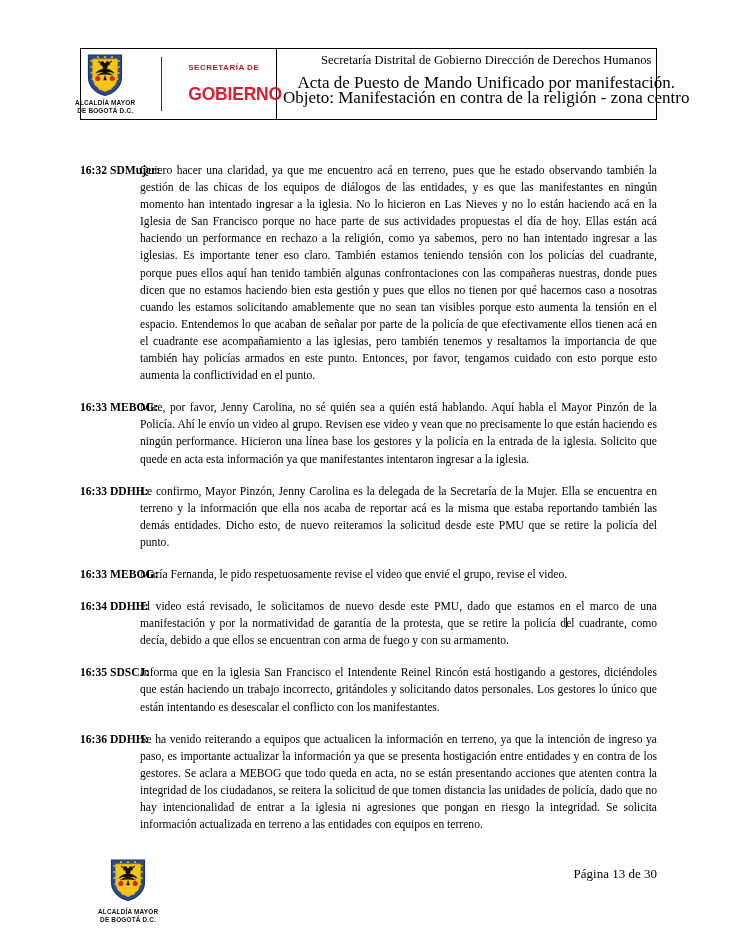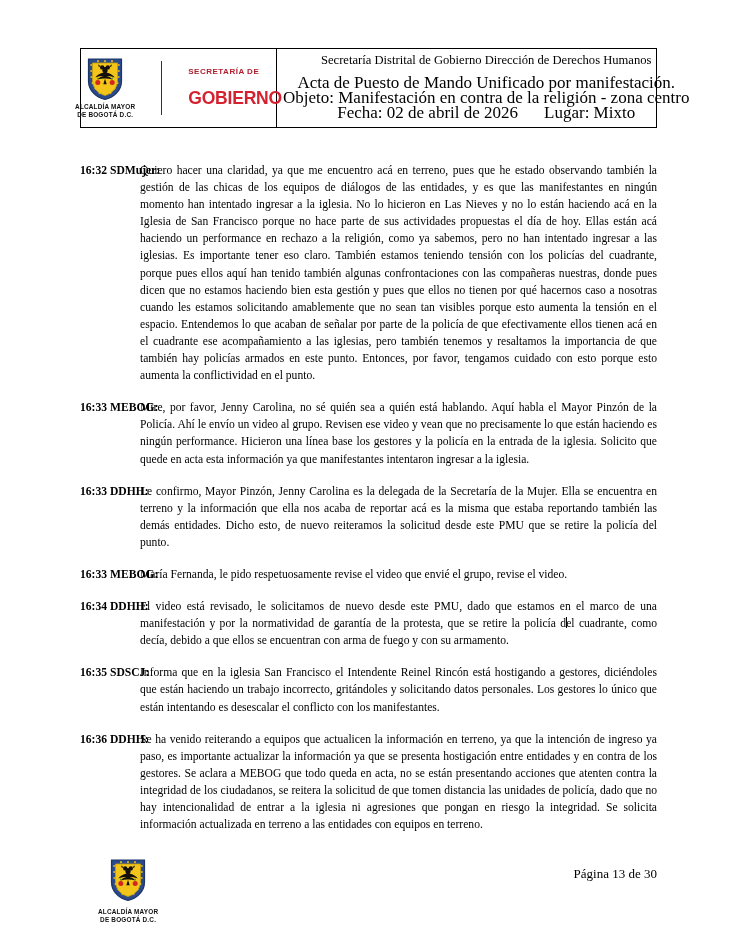--- a/index.html
+++ b/index.html
@@ -260,23 +260,20 @@
           <div class="gobierno">GOBIERNO</div>
         </div>
 
       </div>
     </div>
 
     <div class="header-text-cell">
       <div class="hdr-title">Secretaría Distrital de Gobierno Dirección de Derechos Humanos</div>
       <div class="hdr-line">Acta de Puesto de Mando Unificado por manifestación.</div>
       <div class="hdr-line">Objeto: Manifestación en contra de la religión - zona centro</div>
-      <div class="hdr-line">
-        <span>Fecha: 02 de abril de 2026</span><span class="gap"></span><span>Lugar: Mixto</span>
-      </div>
     </div>
 
   </div>
 
   <div class="body-area">
 
     <div class="entry">
       <span class="lead"><span>16:32</span>&nbsp;<span class="speaker">SDMujer:</span></span><span class="body-text">Quiero hacer una claridad, ya que me encuentro acá en terreno, pues que he estado observando también la gestión de las chicas de los equipos de diálogos de las entidades, y es que las manifestantes en ningún momento han intentado ingresar a la iglesia. No lo hicieron en Las Nieves y no lo están haciendo acá en la Iglesia de San Francisco porque no hace parte de sus actividades propuestas el día de hoy. Ellas están acá haciendo un performance en rechazo a la religión, como ya sabemos, pero no han intentado ingresar a las iglesias. Es importante tener eso claro. También estamos teniendo tensión con los policías del cuadrante, porque pues ellos aquí han tenido también algunas confrontaciones con las compañeras nuestras, donde pues dicen que no estamos haciendo bien esta gestión y pues que ellos no tienen por qué hacernos caso a nosotras cuando les estamos solicitando amablemente que no sean tan visibles porque esto aumenta la tensión en el espacio. Entendemos lo que acaban de señalar por parte de la policía de que efectivamente ellos tienen acá en el cuadrante ese acompañamiento a las iglesias, pero también tenemos y resaltamos la importancia de que también hay policías armados en este punto. Entonces, por favor, tengamos cuidado con esto porque esto aumenta la conflictividad en el punto.</span>
     </div>
 

